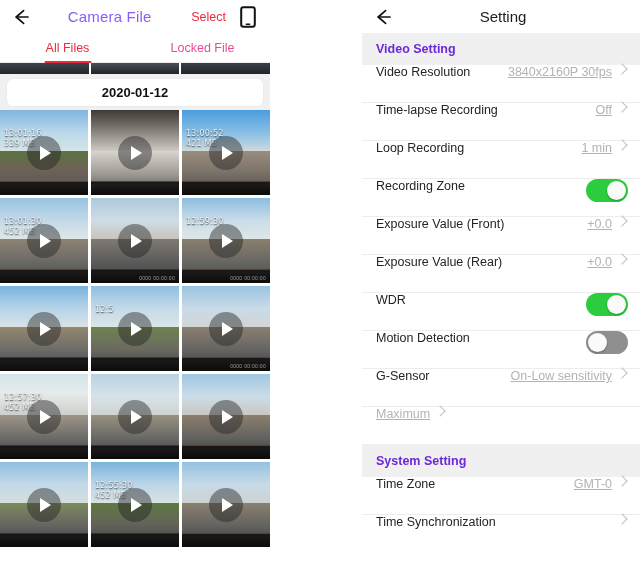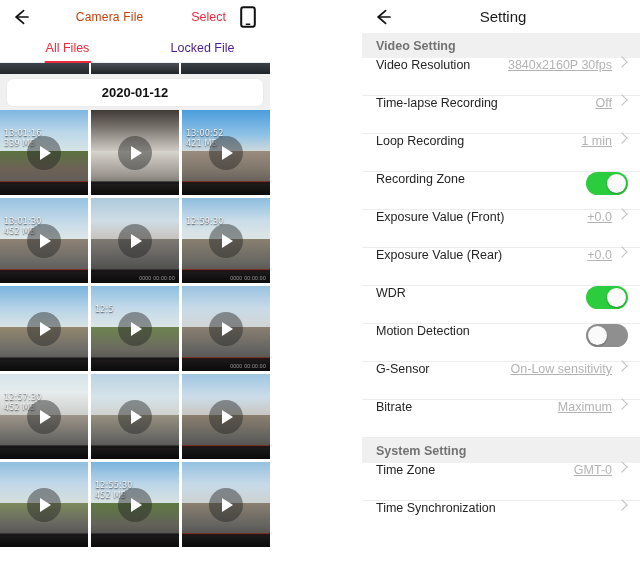--- a/index.html
+++ b/index.html
@@ -20,37 +20,37 @@
   .l-header{
     height:33px;display:flex;align-items:center;
     padding:0 10px;background:#ffffff;position:relative;
   }
   .back-arrow{
     width:22px;height:22px;display:flex;align-items:center;justify-content:center;
     cursor:pointer;flex:0 0 auto;
   }
   .back-arrow svg{display:block;}
   .l-title{
-    flex:1;text-align:center;font-size:12px;color:#c2410c;
+    flex:1;text-align:center;font-size:15px;color:#8b5cf6;
     letter-spacing:.2px;margin-left:-4px;
   }
   .select-btn{
     font-size:12.5px;color:#ec2b3c;margin-right:14px;cursor:pointer;
     white-space:nowrap;
   }
   .phone-icon{width:16px;height:22px;flex:0 0 auto;margin-right:4px;}
   .phone-icon svg{display:block;}
 
   .tabs{
     height:29px;display:flex;background:#ffffff;
     border-bottom:1px solid #ededed;
   }
   .tab{
     flex:1;display:flex;align-items:center;justify-content:center;
-    font-size:12.5px;color:#4c1d95;position:relative;cursor:pointer;
+    font-size:12.5px;color:#ec4899;position:relative;cursor:pointer;
   }
   .tab.active{color:#ec2b3c;}
   .tab.active:after{
     content:"";position:absolute;bottom:-1px;left:50%;transform:translateX(-50%);
     width:47px;height:2.5px;background:#ec2b3c;border-radius:2px;
   }
 
   
   .peek-strip{
     height:11px;display:grid;grid-template-columns:repeat(3,1fr);
@@ -121,22 +121,22 @@
     position:absolute;left:362px;top:0;width:278px;height:561px;
     background:#ffffff;overflow:hidden;
   }
   .r-header{
     height:33px;display:flex;align-items:center;padding:0 10px;
     background:#ffffff;
   }
   .r-title{flex:1;text-align:center;font-size:15px;color:#1c1c1c;margin-left:-18px;}
 
   .section-head{
-    height:25px;background:#f0f0f0;display:flex;align-items:center;
-    padding-left:14px;font-size:12.5px;font-weight:bold;color:#737373;
+    height:32px;background:#f0f0f0;display:flex;align-items:center;
+    padding-left:14px;font-size:12.5px;font-weight:bold;color:#6d28d9;
   }
   .srow{
     height:37px;display:flex;align-items:flex-start;
     padding:0 12px 0 14px;border-bottom:1px solid #ededed;
     background:#fff;cursor:pointer;
   }
   .srow:last-child{border-bottom:none;}
   .slabel{flex:1;font-size:12.5px;color:#242424;}
   .svalue{font-size:12.5px;color:#b3b3b3;margin-right:6px;white-space:nowrap;text-decoration:underline;}
   .chev{
@@ -485,21 +485,20 @@
     </div>
 
     <div class="srow">
       <div class="slabel">G-Sensor</div>
       <div class="svalue">On-Low sensitivity</div>
       <div class="chev"></div>
     </div>
 
 
     <div class="srow">
-      <div class="slabel">Bitrate</div>
       <div class="svalue">Maximum</div>
       <div class="chev"></div>
     </div>
 
     <div class="section-head">System Setting</div>
 
     <div class="srow">
       <div class="slabel">Time Zone</div>
       <div class="svalue">GMT-0</div>
       <div class="chev"></div>

